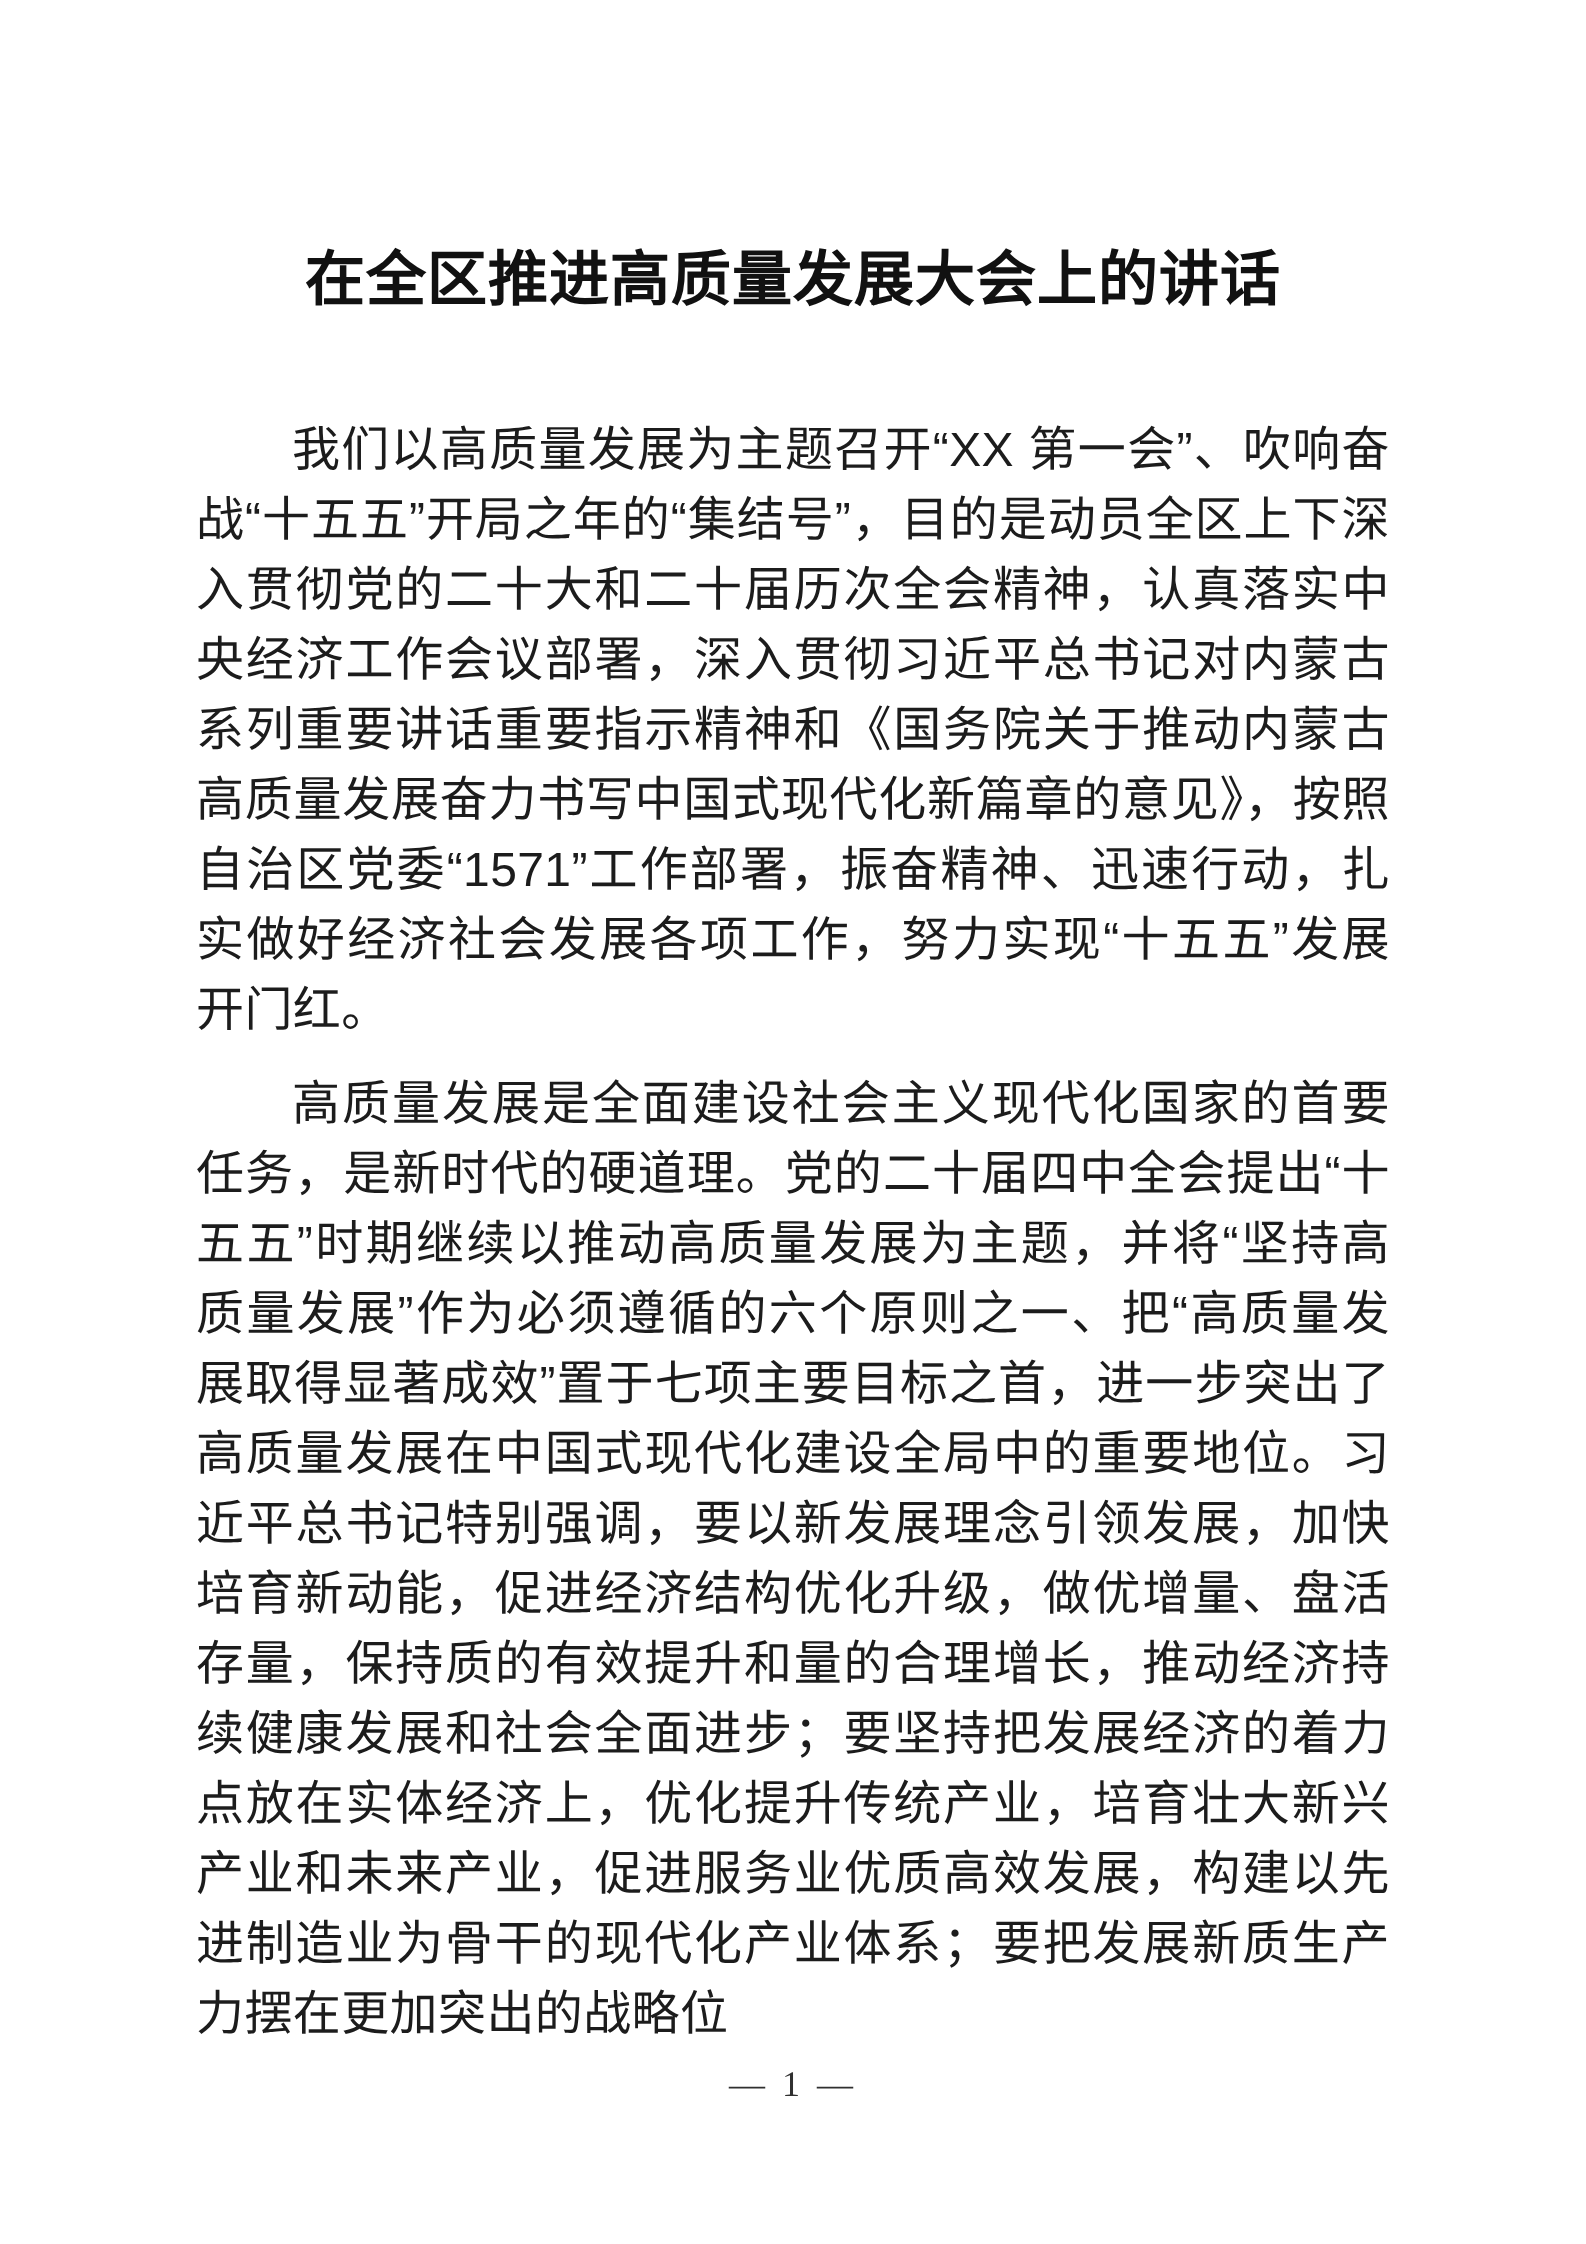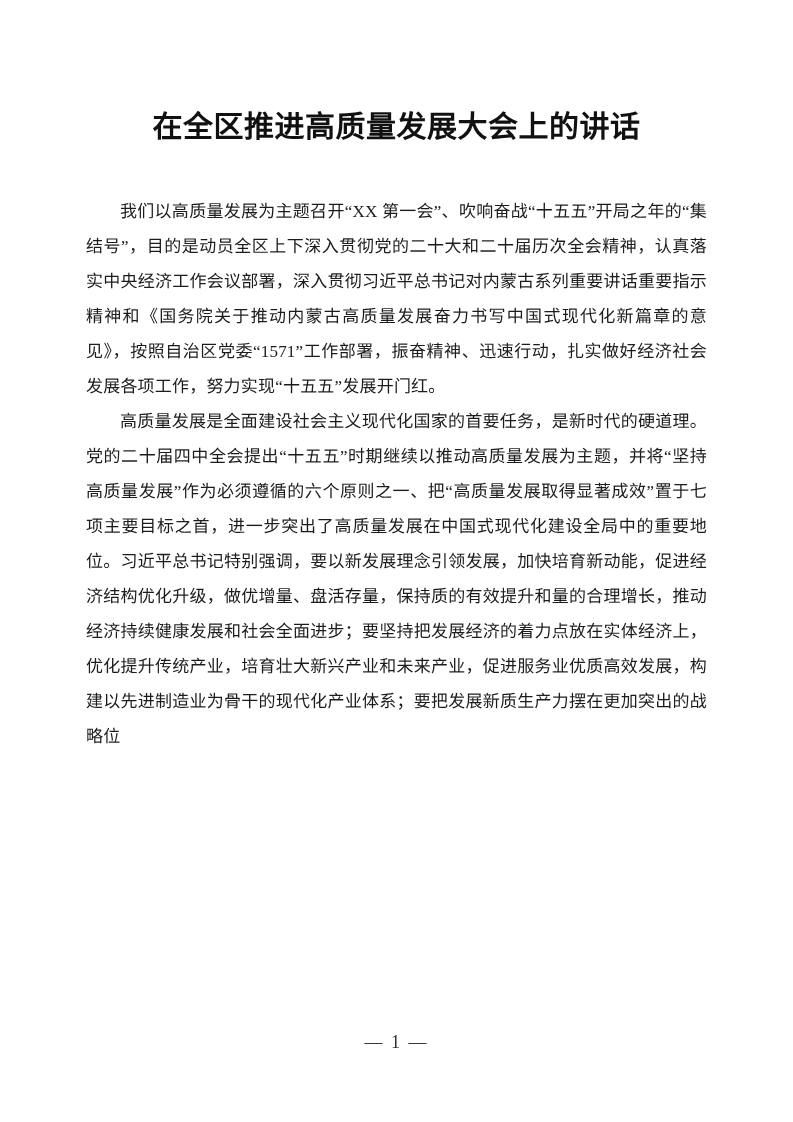--- a/index.html
+++ b/index.html
@@ -18,44 +18,44 @@
     width: 793px;
     height: 1122px;
     margin: 0 auto;
     background: #ffffff;
     box-sizing: border-box;
     overflow: hidden;
   }
   .content {
     position: absolute;
     left: 86px;
-    top: 4px;
+    top: 18px;
     width: 621px;
   }
   .doc-title {
     font-family: "Liberation Sans", "DejaVu Sans", sans-serif;
     font-weight: bold;
     font-size: 30px;
     line-height: 38px;
     text-align: center;
     letter-spacing: 0.5px;
     color: #111111;
     margin: 0;
     padding-top: 104px;
     padding-bottom: 0;
   }
   .body-para {
-    font-family: Liberation Serif, serif;
-    font-size: 17px;
+    font-family: Liberation Sans, sans-serif;
+    font-size: 24px;
     line-height: 35px;
     text-align: justify;
     text-justify: inter-character;
     text-align-last: left;
     color: #1c1c1c;
-    margin: 0;
+    margin: 12px;
     text-indent: 2em;
     letter-spacing: 0.2px;
   }
   .para-gap-first {
     margin-top: 48px;
   }
   .section-heading {
     font-family: "Liberation Sans", "DejaVu Sans", sans-serif;
     font-weight: bold;
     font-size: 21.2px;

